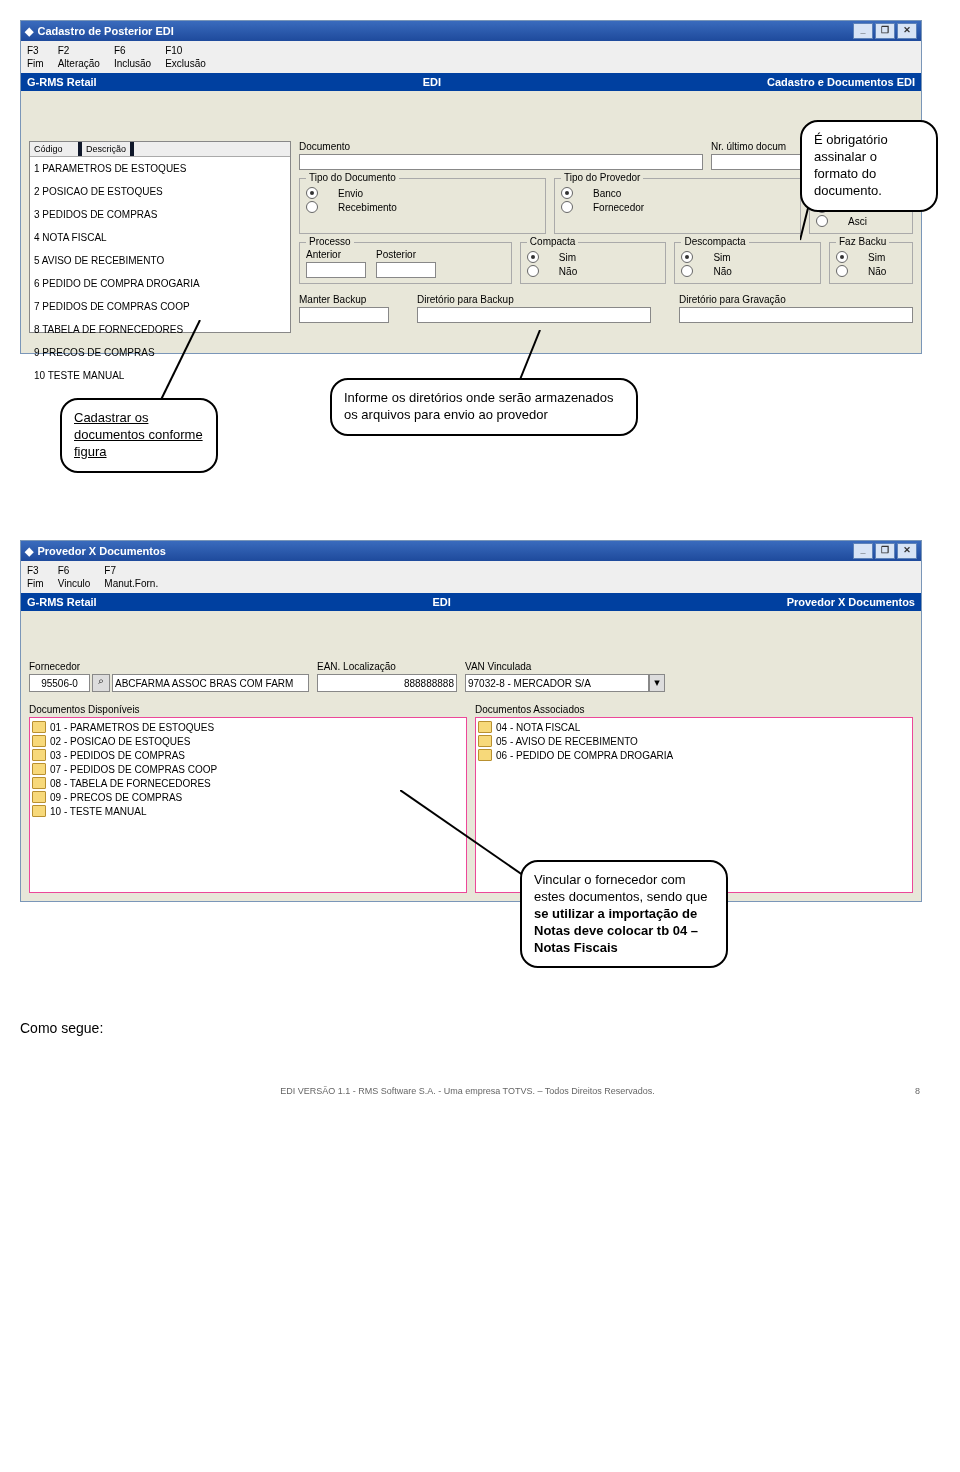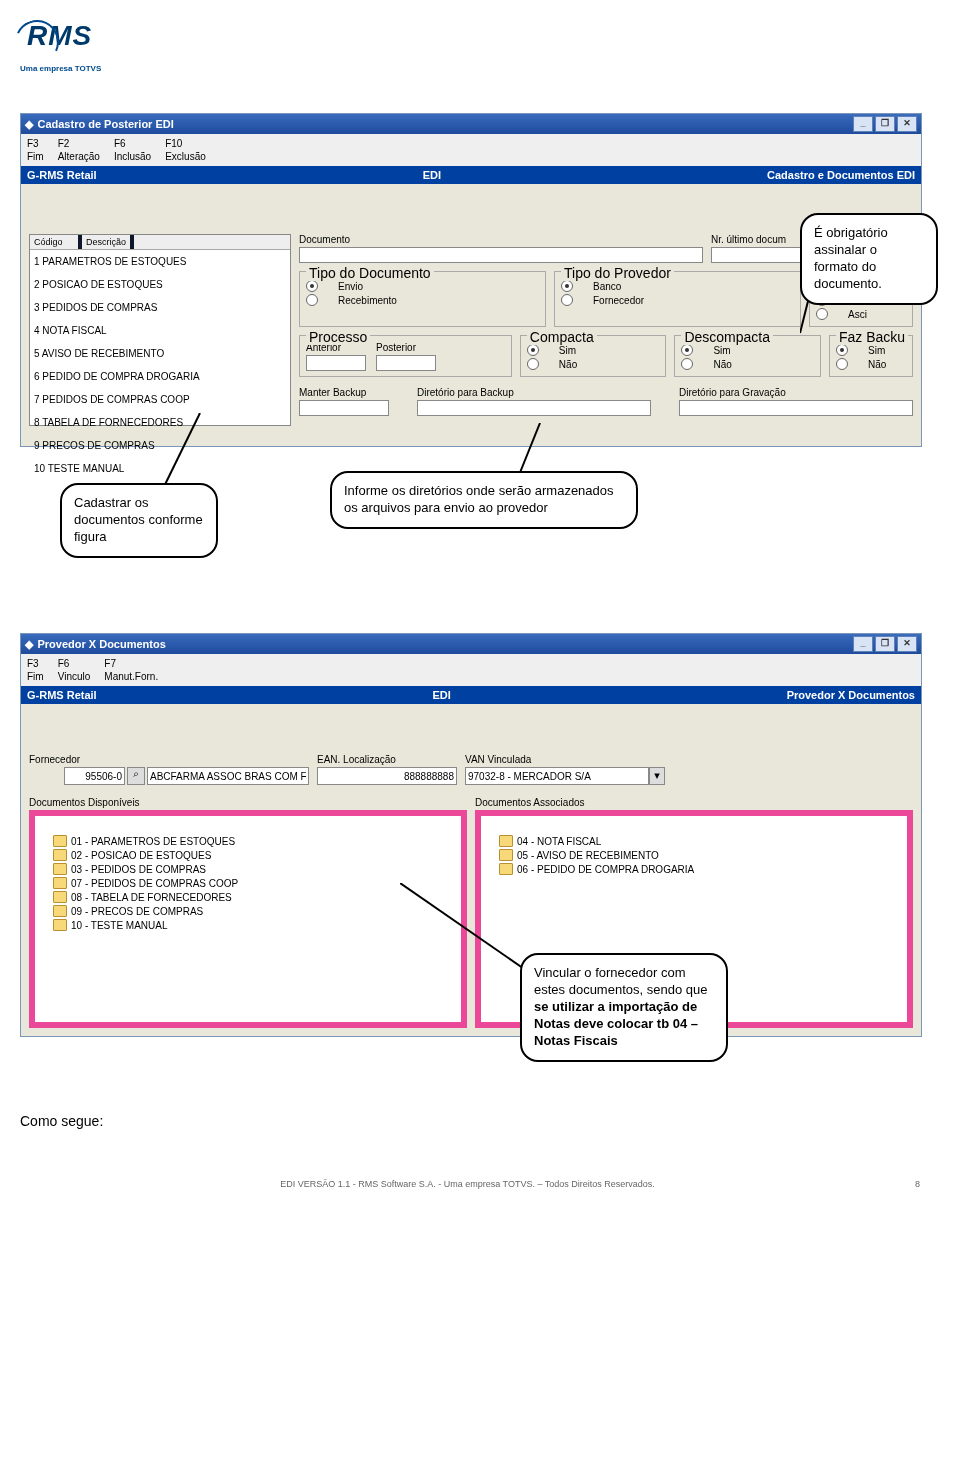--- a/index.html
+++ b/index.html
@@ -134,21 +134,21 @@
     position: relative;
     background: #e8e7d9;
     font-size: 10px;
   }
   .gb-label {
     position: absolute;
     top: -7px;
     left: 6px;
     background: #e8e7d9;
     padding: 0 3px;
-    font-size: 14px;
+    font-size: 10px;
   }
   .radio-row {
     display: flex;
     align-items: center;
     gap: 20px;
     margin: 2px 0;
   }
   .radio {
     width: 10px;
     height: 10px;
@@ -192,25 +192,25 @@
     z-index: 10;
   }
   .docs-grid {
     display: flex;
     gap: 8px;
     padding: 8px;
     background: #e8e7d9;
   }
   .tree-box {
     background: #fff;
-    border: 6px solid #ec4899;
+    border: 1px solid #ec4899;
     font-size: 10px;
     flex: 1;
     height: 170px;
-    padding: 18px;
+    padding: 2px;
   }
   .tree-item {
     display: flex;
     align-items: center;
     gap: 4px;
     padding: 1px 0;
   }
   .folder-icon {
     width: 12px;
     height: 10px;
@@ -249,25 +249,20 @@
     position: absolute;
     pointer-events: none;
     z-index: 5;
   }
 </style>
 </head>
 <body>
 
 <div class="page">
 
-  <div class="logo">
-    <span class="logo-arc"></span>
-    <span class="logo-text">RMS</span>
-    <div class="logo-sub">Uma empresa TOTVS</div>
-  </div>
 
   <div class="section-wrap" style="height:520px;">
     <div class="app-window" style="width:900px;">
       <div class="titlebar">
         <div class="left">
           <span>◆</span>
           <span>Cadastro de Posterior EDI</span>
         </div>
         <div class="right">
           <div class="win-btn">_</div>
@@ -441,21 +436,21 @@
       </div>
     </div>
 
     <div class="callout" style="top:100px; left:780px; width:110px;">
       <span>É obrigatório assinalar o formato do documento.</span>
     </div>
     <svg class="connector" style="top:180px; left:780px;" width="30" height="60">
       <line x1="10" y1="0" x2="0" y2="40" stroke="#000" stroke-width="2"></line>
     </svg>
 
-    <div class="callout" style="top:370px; left:40px; width:130px;">
+    <div class="callout" style="top:378px; left:40px; width:130px;text-decoration:underline;">
       <span>Cadastrar os documentos conforme figura</span>
     </div>
     <svg class="connector" style="top:300px; left:130px;" width="60" height="95">
       <line x1="50" y1="0" x2="5" y2="92" stroke="#000" stroke-width="2"></line>
     </svg>
 
     <div class="callout" style="top:358px; left:310px; width:280px;">
       <span>Informe os diretórios onde serão armazenados os arquivos para envio ao provedor</span>
     </div>
     <svg class="connector" style="top:310px; left:490px;" width="40" height="65">
@@ -495,21 +490,21 @@
       <div class="bluebar">
         <span>G-RMS Retail</span>
         <span>EDI</span>
         <span>Provedor X Documentos</span>
       </div>
 
       <div class="top-fields">
         <div class="field-group" style="width:280px;">
           <span class="label-top">Fornecedor</span>
           <div style="display:flex;gap:2px;">
-            <input class="textfield-sm" style="width: 55px; text-align: right; margin-left: 35px;" value="95506-0">
+            <input class="textfield-sm" style="width: 55px; text-align: center;" value="95506-0">
             <div style="width:16px;height:16px;border:1px solid #888;background:#ddd;text-align:center;font-size:10px;">⌕</div>
             <input class="textfield-sm" style="flex: 1 1 0%;" value="ABCFARMA ASSOC BRAS COM FARM">
           </div>
         </div>
         <div class="field-group" style="width:140px;">
           <span class="label-top">EAN. Localização</span>
           <input class="textfield-sm" style="text-align: right;" value="888888888">
         </div>
         <div class="field-group" style="width:200px;">
           <span class="label-top">VAN Vinculada</span>

